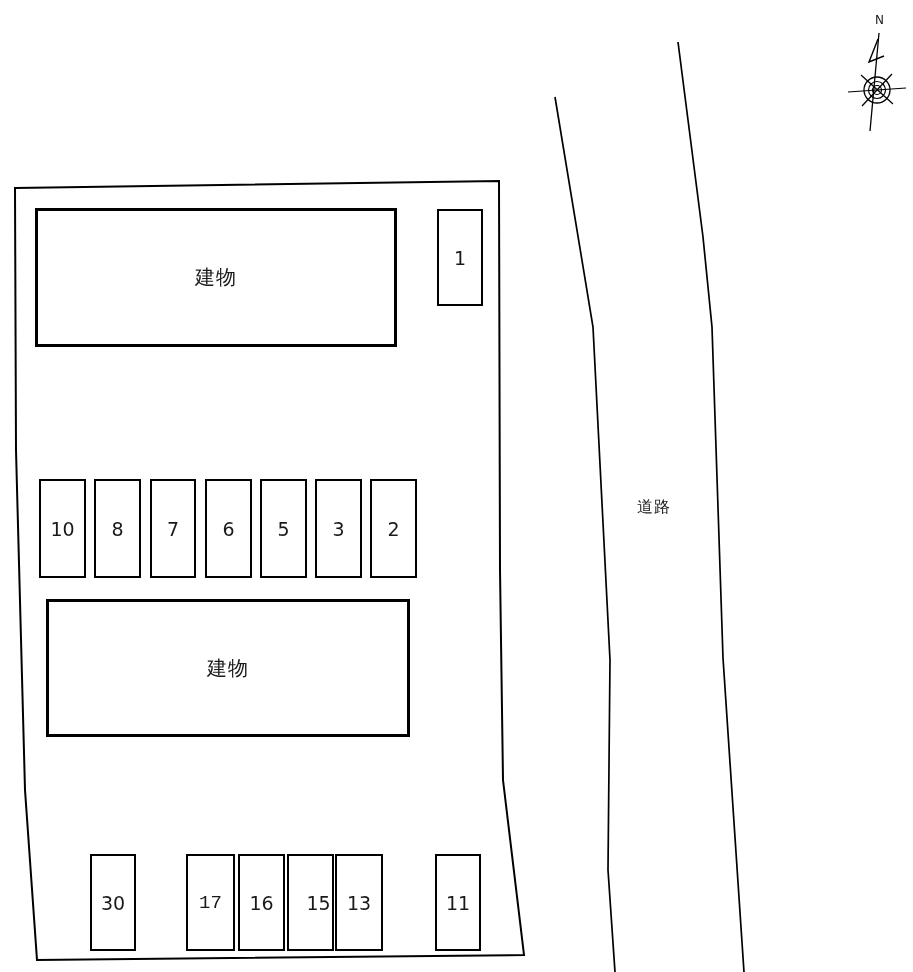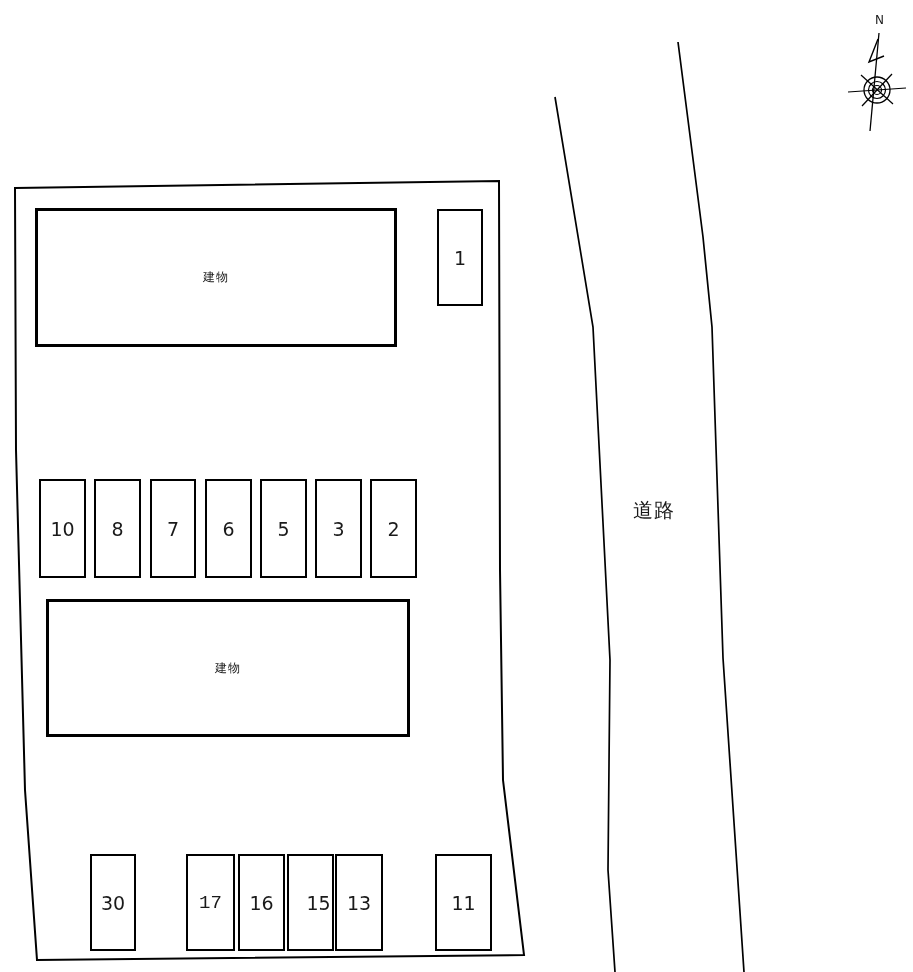--- a/index.html
+++ b/index.html
@@ -18,37 +18,37 @@
     width: 913px; height: 972px;
   }
   .building {
     position: absolute;
     box-sizing: border-box;
     border: 3px solid #000000;
     background: #ffffff;
     display: flex;
     align-items: center;
     justify-content: center;
-    font-size: 12px;
+    font-size: 20px;
     letter-spacing: 1px;
   }
   .space {
     position: absolute;
     box-sizing: border-box;
     border: 2px solid #000000;
     background: #ffffff;
     display: flex;
     align-items: center;
     justify-content: center;
     font-size: 19px;
   }
   .floating-label {
     position: absolute;
     text-align: center;
-    font-size: 20px;
+    font-size: 16px;
     letter-spacing: 1px;
     white-space: nowrap;
   }
   .north-label {
     position: absolute;
     text-align: center;
     font-size: 12px;
   }
 </style>
 </head>
@@ -90,19 +90,19 @@
   <div class="space" style="left:205px; top:479px; width:47px; height:99px;">6</div>
   <div class="space" style="left:260px; top:479px; width:47px; height:99px;">5</div>
   <div class="space" style="left:315px; top:479px; width:47px; height:99px;">3</div>
   <div class="space" style="left:370px; top:479px; width:47px; height:99px;">2</div>
 
   <div class="space" style="left:90px; top:854px; width:46px; height:97px;">30</div>
   <div class="space" style="left:186px; top:854px; width:49px; height:97px;font-family:Liberation Mono, monospace;">17</div>
   <div class="space" style="left:238px; top:854px; width:47px; height:97px;">16</div>
   <div class="space" style="left:287px; top:854px; width:47px; height:97px;padding-left:16px;">15</div>
   <div class="space" style="left:335px; top:854px; width:48px; height:97px;">13</div>
-  <div class="space" style="left:435px; top:854px; width:57px; height:97px;">11</div>
+  <div class="space" style="left:435px; top:854px; width:46px; height:97px;">11</div>
 
   <div class="floating-label" style="left:628px; top:497px; width:52px;">道路</div>
 
   <div class="north-label" style="left:871px; top:13px; width:17px;">N</div>
 
 </div>
 
 </body></html>

